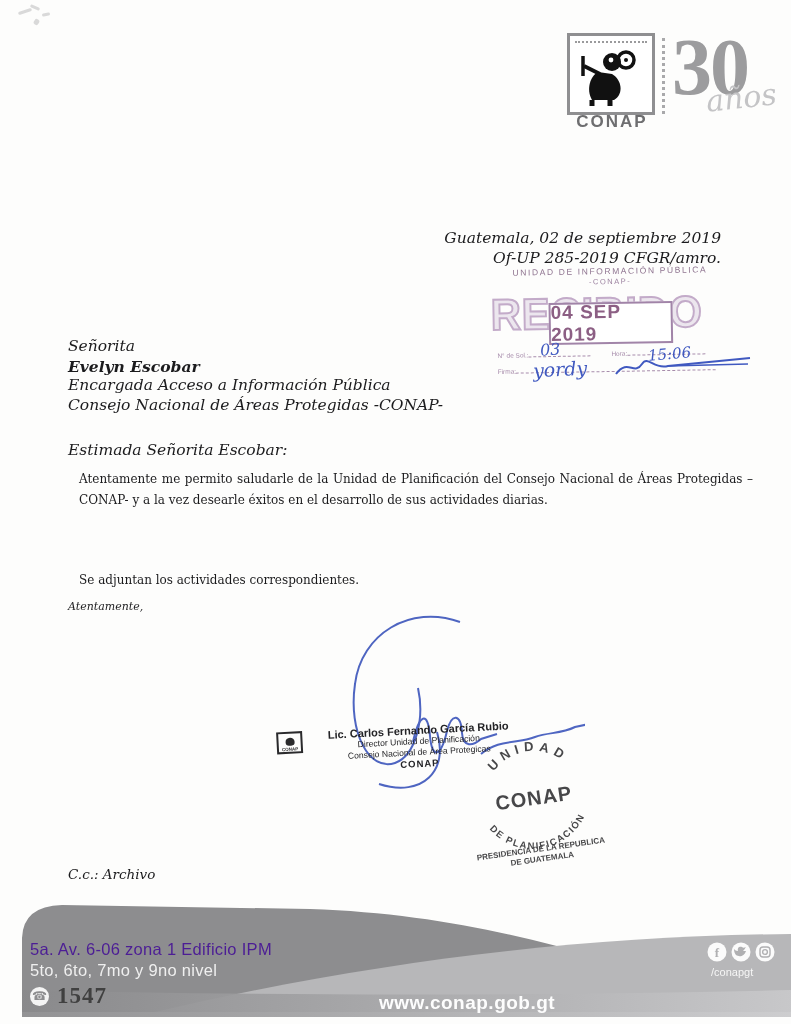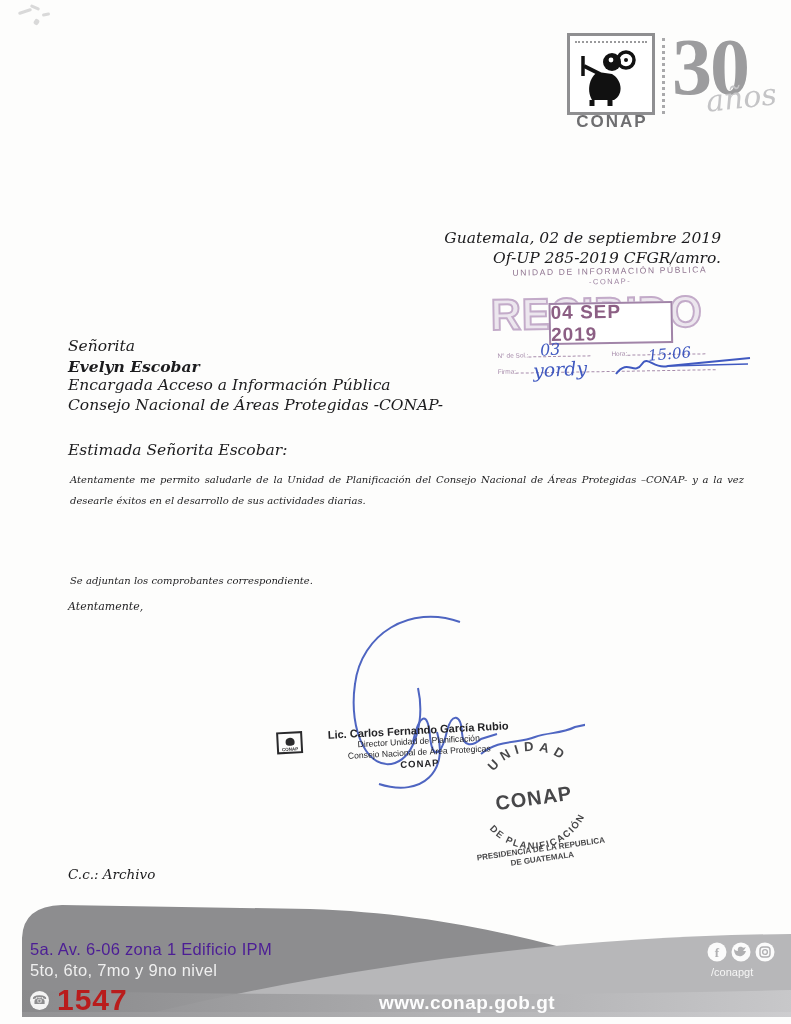--- a/index.html
+++ b/index.html
@@ -44,21 +44,21 @@
            letter-spacing:1px;color:#8c5f84;}
   .fieldRow{position:absolute;font-family:"Liberation Sans",sans-serif;font-size:6.5px;
             color:#a78cab;white-space:nowrap;}
   .dash{display:inline-block;border-bottom:1px dashed #a78cab;height:7px;}
   .hand{position:absolute;color:#4059c0;font-style:italic;font-family:"DejaVu Serif",serif;}
 
   
   .addr{left:68px;top:337px;font-style:italic;font-size:15.5px;line-height:19.5px;}
   .addr .bold{font-weight:bold;}
   .salutation{left:68px;top:441px;font-style:italic;font-size:15.5px;}
-  .para{left:70px;top:0;width:674px;font-style:italic;font-size:10px;line-height:21px;
+  .para{left:79px;top:0;width:674px;font-size:12px;line-height:21px;
         text-align:justify;}
   .p1{top:469px;}
   .p2{top:523px;}
   .p3{top:570px;width:500px;text-align:left;}
   .closing{left:68px;top:600px;font-style:italic;font-size:11px;}
   .agosto{font-weight:bold;text-decoration:underline;}
 
   
   .signer{left:308px;top:724px;width:222px;transform:rotate(-3deg);text-align:center;
           font-family:"Liberation Sans",sans-serif;color:#232326;}
@@ -73,22 +73,22 @@
   
   .cc{left:68px;top:866px;font-style:italic;font-size:13.5px;}
   .cc .val{}
 
   
   .addr1{left:30px;top:940px;font-family:"Liberation Sans",sans-serif;font-size:16.5px;
          color:#4c1d95;letter-spacing:.3px;}
   .addr2{left:30px;top:961px;font-family:"Liberation Sans",sans-serif;font-size:16.5px;
          color:#efefef;letter-spacing:.3px;}
   .phoneRow{left:30px;top:983px;display:flex;align-items:center;gap:8px;}
-  .phoneNum{font-family:Liberation Sans, sans-serif;font-weight:800;font-size:30px;
-            color:#b91c1c;letter-spacing:1px;}
+  .phoneNum{font-family:Liberation Serif, serif;font-weight:800;font-size:23px;
+            color:#404040;letter-spacing:1px;}
   .phoneIc{width:19px;height:19px;border-radius:50%;background:#f4f4f4;color:#8d8d8f;
            font-size:12px;line-height:19px;text-align:center;font-family:"DejaVu Sans",sans-serif;}
   .website{left:358px;top:992px;font-family:"Liberation Sans",sans-serif;font-weight:800;
            font-size:19px;color:#fdfdfd;letter-spacing:.5px;margin-left:21px;}
   .handle{left:711px;top:966px;font-family:"Liberation Sans",sans-serif;font-size:11px;
           color:#f6f6f6;}
 </style>
 </head>
 <body>
 
@@ -151,21 +151,21 @@
 
   <div class="abs addr">
     <div>Señorita</div>
     <div class="bold">Evelyn Escobar</div>
     <div>Encargada Acceso a Información Pública</div>
     <div>Consejo Nacional de Áreas Protegidas -CONAP-</div>
   </div>
 
   <div class="abs salutation">Estimada Señorita Escobar:</div>
   <div class="abs para p1">Atentamente me permito saludarle de la Unidad de Planificación del Consejo Nacional de Áreas Protegidas –CONAP- y a la vez desearle éxitos en el desarrollo de sus actividades diarias.</div>
-  <div class="abs para p3">Se adjuntan los comprobantes correspondiente.</div>
+  <div class="abs para p3">Se adjuntan los actividades correspondientes.</div>
   <div class="abs closing">Atentamente,</div>
 
   <svg class="abs" style="left:295px;top:612px;" width="290" height="200" viewBox="0 0 290 200">
     <g fill="none" stroke="#3c55bb" stroke-width="2" opacity=".9">
       <path d="M165,10 C115,-8 66,22 60,72 C53,120 74,160 100,151 C120,144 130,108 123,76"></path>
       <path d="M118,130 c6,-28 15,-32 17,-6 c2,24 11,21 17,-5 c5,-19 14,-17 15,2 c1,15 11,13 19,6 l16,-5"></path>
       <path d="M186,142 c18,-15 36,-10 54,-17 c14,-5 26,-3 40,-10 l14,-3"></path>
       <path d="M142,120 C154,158 128,186 84,172"></path>
     </g>
   </svg>

